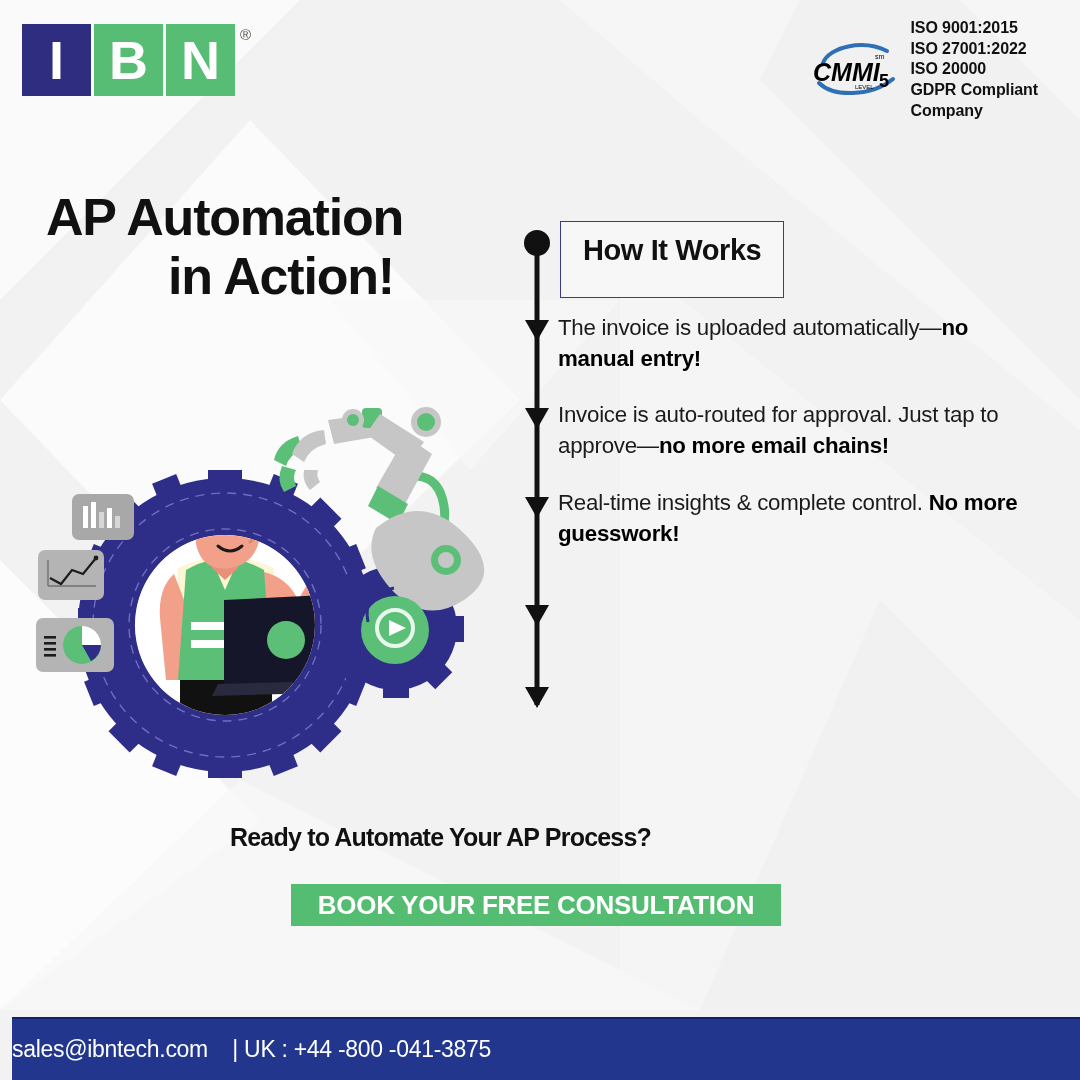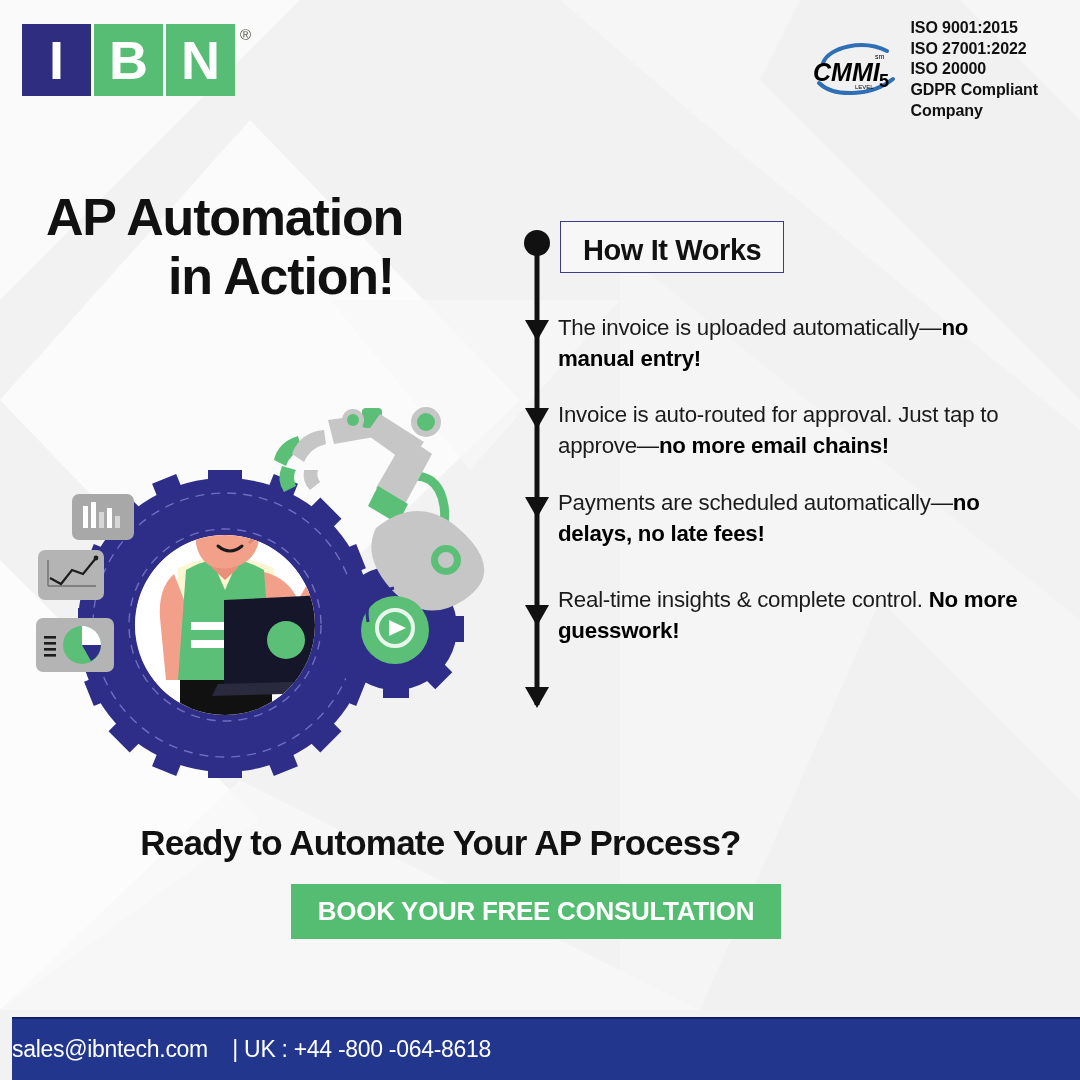--- a/index.html
+++ b/index.html
@@ -41,40 +41,40 @@
   }
   .headline .l2 { display:block; text-align:center; }
 
   
   #illus { position:absolute; left:28px; top:378px; }
 
   
   .hiw-box {
     position:absolute; left:560px; top:221px;
     border:1.6px solid #3b3a8f; background:#f7f7f7;
-    padding:12px 22px 5px 22px;
+    padding:12px 22px 30px 22px;
     font-size:29px; font-weight:bold; color:#111111; letter-spacing:-0.4px;
   }
   #timeline { position:absolute; left:515px; top:225px; }
 
   .steps { position:absolute; left:558px; top:312px; width:470px; }
   .step { margin-bottom:28px; font-size:22.3px; color:#1b1b1b; line-height:1.41; letter-spacing:-0.25px; }
   .step b { font-weight:bold; color:#000000; }
   .step:nth-child(1) { margin-bottom:24px; }
   .step:nth-child(2) { margin-bottom:25px; }
   .step:nth-child(3) { margin-bottom:34px; }
   .step:nth-child(4) { margin-bottom:25px; }
 
   
   .cta-head {
     position:absolute; left:0; top:823px; width:881px; text-align:center;
-    font-size:35px; font-weight:bold; color:#111111; letter-spacing:-0.8px;
+    font-size:25px; font-weight:bold; color:#111111; letter-spacing:-0.8px;
   }
   .cta-btn {
-    position:absolute; left:291px; top:884px; width:490px; height:55px;
+    position:absolute; left:291px; top:884px; width:490px; height:42px;
     background:#54bd72; color:#ffffff;
     display:flex; align-items:center; justify-content:center;
     font-size:26px; font-weight:bold; letter-spacing:-0.3px;
   }
 
   
   .footer {
     position:absolute; left:12px; top:1017px; width:1080px; height:63px;
     background:#22368e;
     display:flex; align-items:center; justify-content:flex-start;
@@ -286,31 +286,28 @@
 </svg>
 
 <div class="steps">
   <div class="step">
     <span>The invoice is uploaded automatically—</span><b>no manual entry!</b>
   </div>
   <div class="step">
     <span>Invoice is auto-routed for approval. Just tap to approve—</span><b>no more email chains!</b>
   </div>
   <div class="step">
-    <span>Payments are scheduled automatically—</span><b>no delays, no late fees!</b>
-  </div>
-  <div class="step">
     <span>Real-time insights &amp; complete control. </span><b>No more guesswork!</b>
   </div>
 </div>
 
 <div class="cta-head">Ready to Automate Your AP Process?</div>
 <div class="cta-btn">BOOK YOUR FREE CONSULTATION</div>
 
 <div class="footer">
   <div class="footer-inner">
     <span>sales@ibntech.com</span>
     <span>&nbsp;&nbsp;&nbsp;</span>
     <span> | </span>
-    <span>UK : +44 -800 -064-8618</span>
+    <span>UK : +44 -800 -041-3875</span>
     <span>&nbsp;&nbsp;&nbsp;</span>
   </div>
 </div>
 
 </body></html>

